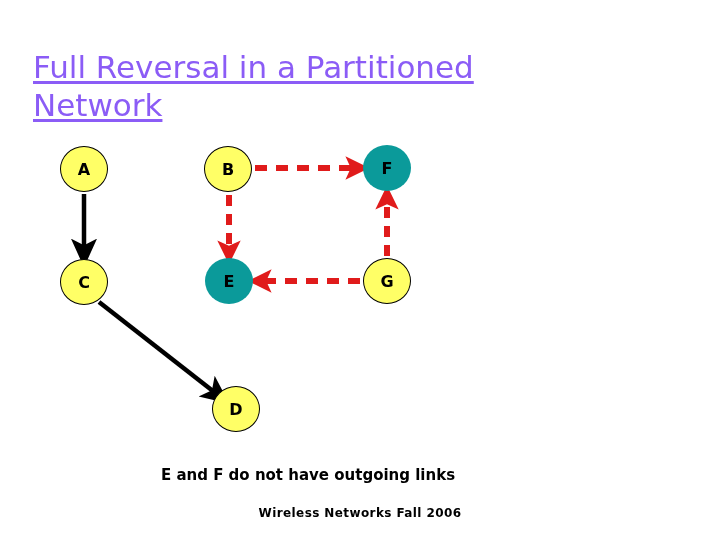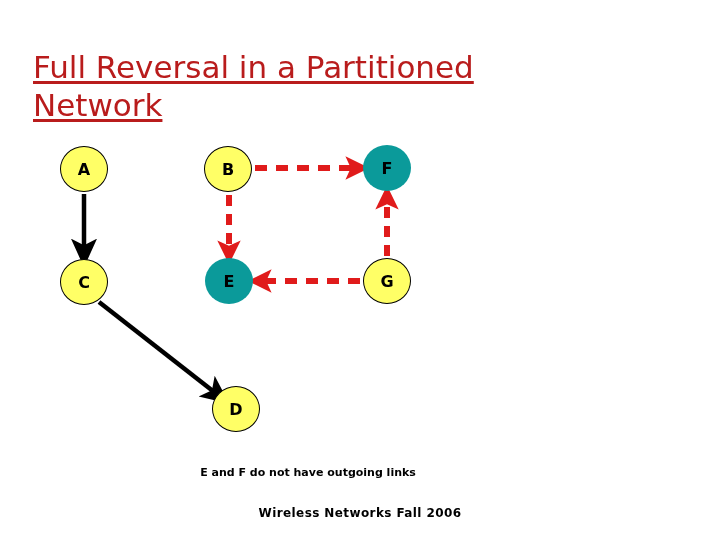--- a/index.html
+++ b/index.html
@@ -22,21 +22,21 @@
     height: 540px;
     background: #ffffff;
   }
 
   
   #title {
     position: absolute;
     left: 33px;
     top: 27px;
     width: 560px;
-    color: #b91c1c;
+    color: #8b5cf6;
     font-size: 31px;
     line-height: 38px;
     font-weight: normal;
     text-decoration: underline;
     text-underline-offset: 3px;
     letter-spacing: 0px;
     font-family: "DejaVu Sans", "Liberation Sans", sans-serif;
   }
 
   
@@ -78,21 +78,21 @@
     border: none;
   }
 
   
   #caption {
     position: absolute;
     left: 0;
     top: 466px;
     width: 616px;
     text-align: center;
-    font-size: 11px;
+    font-size: 15px;
     font-weight: bold;
     color: #000000;
     font-family: "DejaVu Sans", "Liberation Sans", sans-serif;
   }
   #footer {
     position: absolute;
     left: 0;
     top: 506px;
     width: 720px;
     text-align: center;

